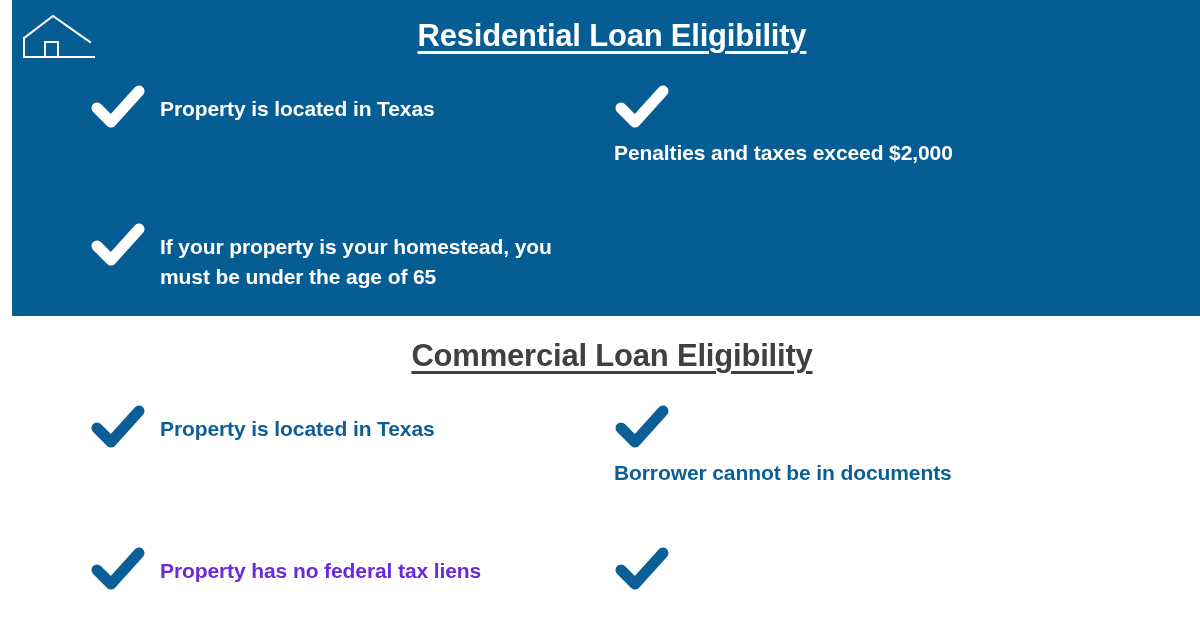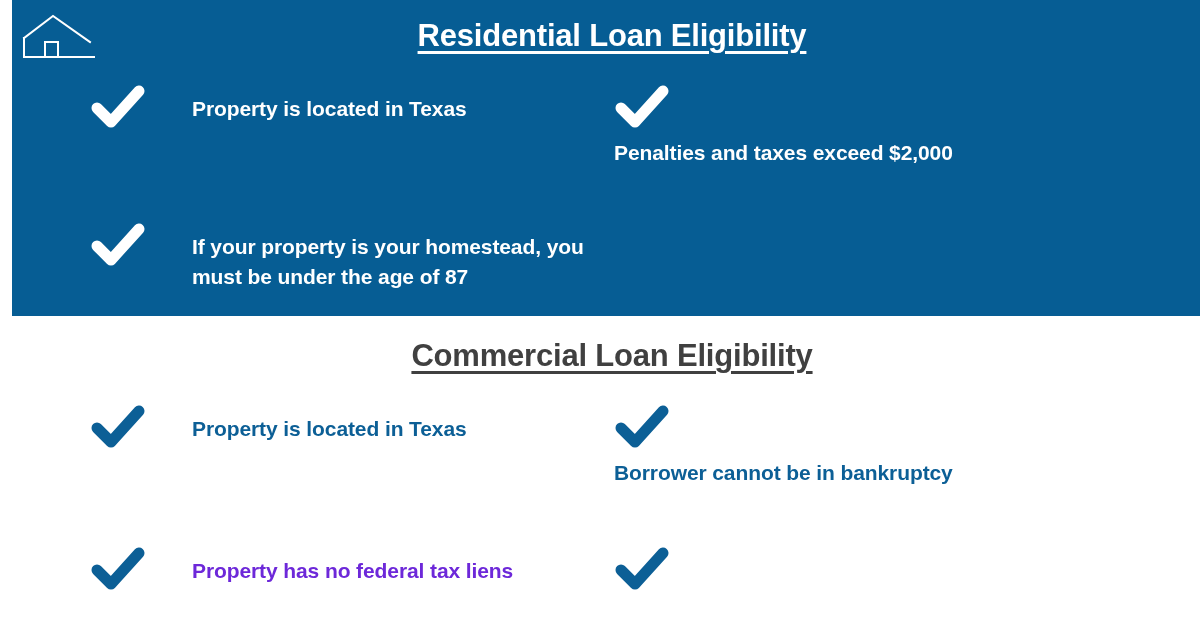--- a/index.html
+++ b/index.html
@@ -94,21 +94,20 @@
   }
 
   .check-item {
     display: flex;
     align-items: flex-start;
     box-sizing: border-box;
   }
   .check-item.col-left {
     padding-left: 78px;
     padding-right: 18px;
-    gap: 32px;
   }
   .check-item.col-right {
     padding-left: 12px;
     padding-right: 6px;
     flex-direction: column;
   }
 
   .check-icon {
     flex: 0 0 auto;
     width: 56px;
@@ -173,21 +172,21 @@
         </span>
         <span class="check-label">Penalties and taxes exceed $2,000</span>
       </div>
 
       <div class="check-item col-left">
         <span class="check-icon">
           <svg viewBox="0 0 56 50" aria-hidden="true">
             <path d="M7 26 L21 40 L49 9" fill="none" stroke="#ffffff" stroke-width="11" stroke-linecap="round" stroke-linejoin="round"></path>
           </svg>
         </span>
-        <span class="check-label">If your property is your homestead, you must be under the age of 87</span>
+        <span class="check-label">If your property is your homestead, you must be under the age of 65</span>
       </div>
 
 
     </div>
   </div>
 
   <div class="panel-commercial"></div>
 
   <div class="section-heading heading-commercial">
     <span class="heading-underlined">Commercial Loan Eligibility</span>
@@ -203,21 +202,21 @@
       </span>
       <span class="check-label" style="color:#0c5f96">Property is located in Texas</span>
     </div>
 
     <div class="check-item col-right">
       <span class="check-icon">
         <svg viewBox="0 0 56 50" aria-hidden="true">
           <path d="M7 26 L21 40 L49 9" fill="none" stroke="#0c5f96" stroke-width="11" stroke-linecap="round" stroke-linejoin="round"></path>
         </svg>
       </span>
-      <span class="check-label" style="color:#0c5f96">Borrower cannot be in bankruptcy</span>
+      <span class="check-label" style="color:#0c5f96">Borrower cannot be in documents</span>
     </div>
 
     <div class="check-item col-left">
       <span class="check-icon">
         <svg viewBox="0 0 56 50" aria-hidden="true">
           <path d="M7 26 L21 40 L49 9" fill="none" stroke="#0c5f96" stroke-width="11" stroke-linecap="round" stroke-linejoin="round"></path>
         </svg>
       </span>
       <span class="check-label" style="color:#6d28d9">Property has no federal tax liens</span>
     </div>

